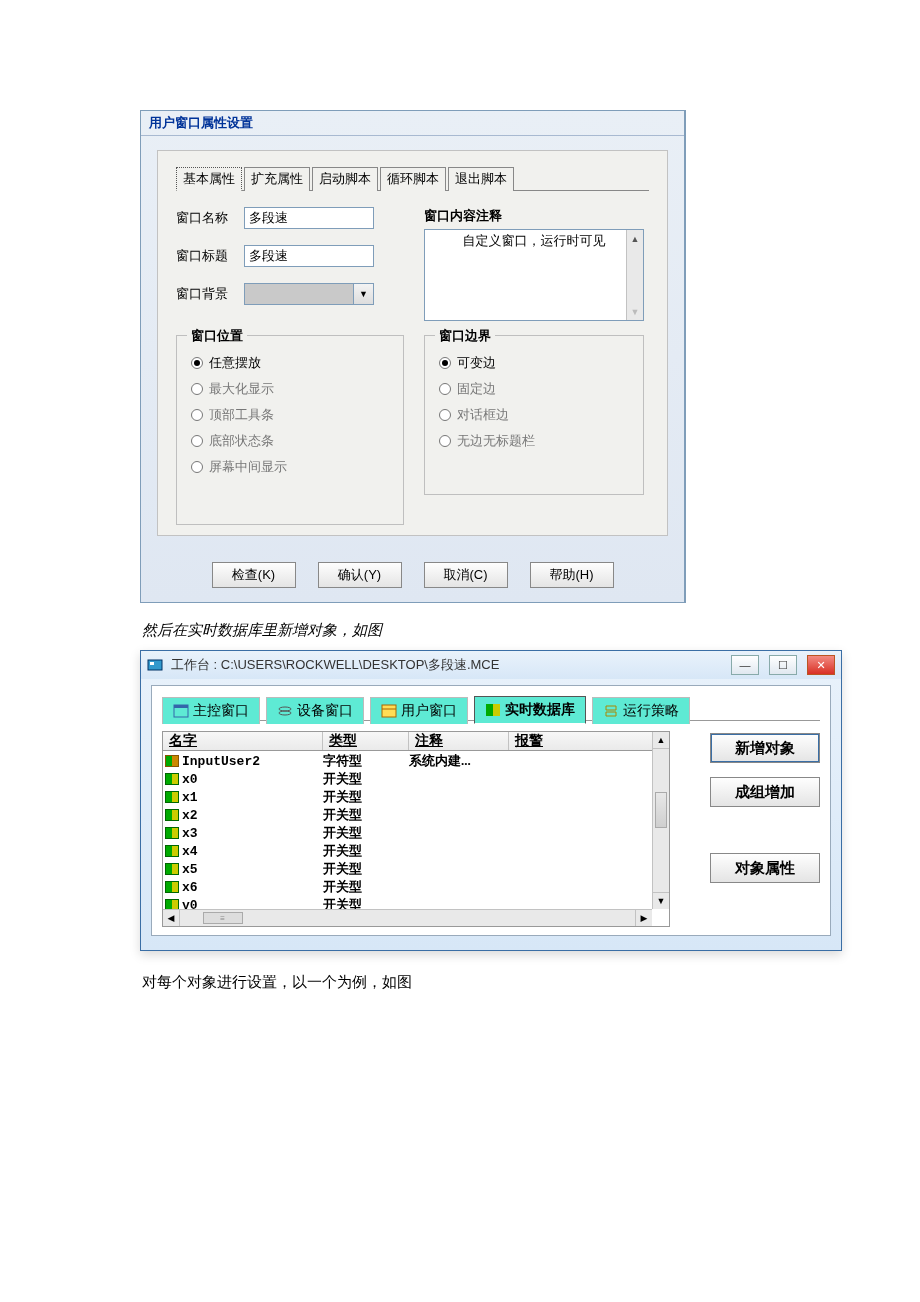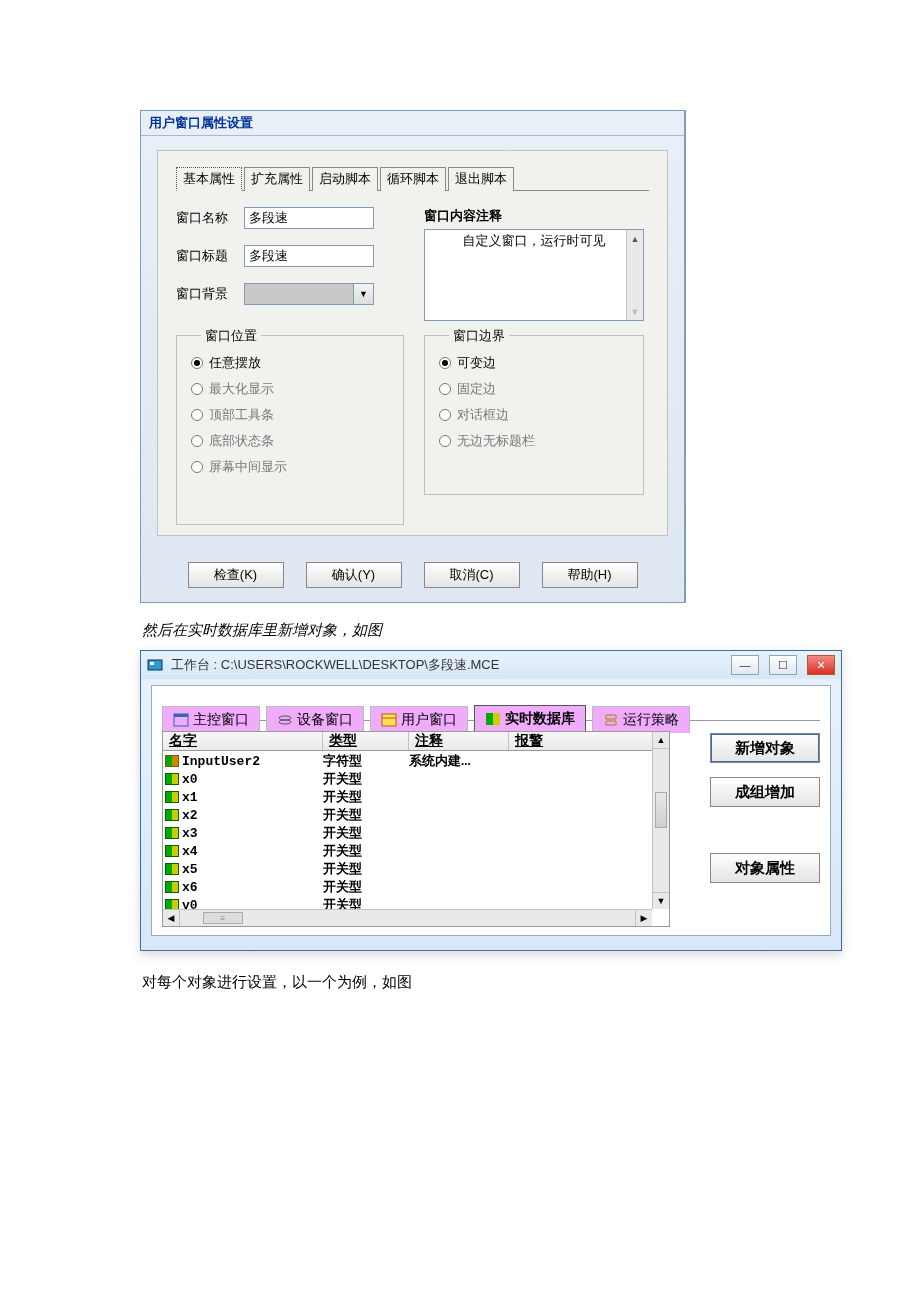--- a/index.html
+++ b/index.html
@@ -109,44 +109,45 @@
     .memo .scroll .dn{ position:absolute; bottom:0; left:0; right:0; color:#bbb; }
 
     .groupbox {
       border: 1px solid #bfbfbf;
       padding: 10px 14px 16px 14px;
       position: relative;
       margin-top: 6px;
     }
     .groupbox .legend {
       position: absolute;
-      top: -9px; left: 24px;
+      top: -9px; left: 10px;
       background: #f1f1ee;
       padding: 0 4px;
       font-size: 13px;
+      font-weight: bold;
     }
     .radio-line {
       display: flex; align-items: center; gap: 6px;
       margin: 8px 0;
       color: #777;
     }
     .radio-line.sel { color: #000; }
     .radio {
       width: 12px; height: 12px; border: 1px solid #777; border-radius: 50%;
       display: inline-flex; align-items:center; justify-content:center;
       background:#fff;
     }
     .radio.sel::after { content:""; width:6px; height:6px; background:#000; border-radius:50%; }
 
     .btnrow {
       display: flex; gap: 22px; justify-content: center;
       padding: 10px 0 14px 0;
     }
     .winbtn {
-      width: 96px; height: 26px;
+      width: 84px; height: 26px;
       border: 1px solid #888;
       background: linear-gradient(#fefefe,#e4e4e4);
       font-size: 13px;
       text-align:center;
     }
 
     .caption-text {
       margin: 18px 0 10px 2px;
       font-size: 15px;
       font-style: italic;
@@ -183,24 +184,24 @@
     .tabs2 {
       display:flex; gap:6px; align-items:center;
       border-bottom: 1px solid #999;
       padding-bottom: 0;
     }
     .tab2 {
       display:flex; align-items:center; gap:4px;
       padding: 4px 10px;
       border: 1px solid #bbb;
       border-bottom: none;
-      background: #f0abfc;
+      background: #5eead4;
       font-size: 14px;
       position: relative;
-      top: 13px;
+      top: 4px;
     }
     .tab2.active {
       border: 1px solid #555;
       border-bottom: 1px solid #fff;
       font-weight: bold;
     }
     .tab2 .ico { width:16px; height:16px; display:inline-block; }
 
     .gridwrap {
       display:flex;

